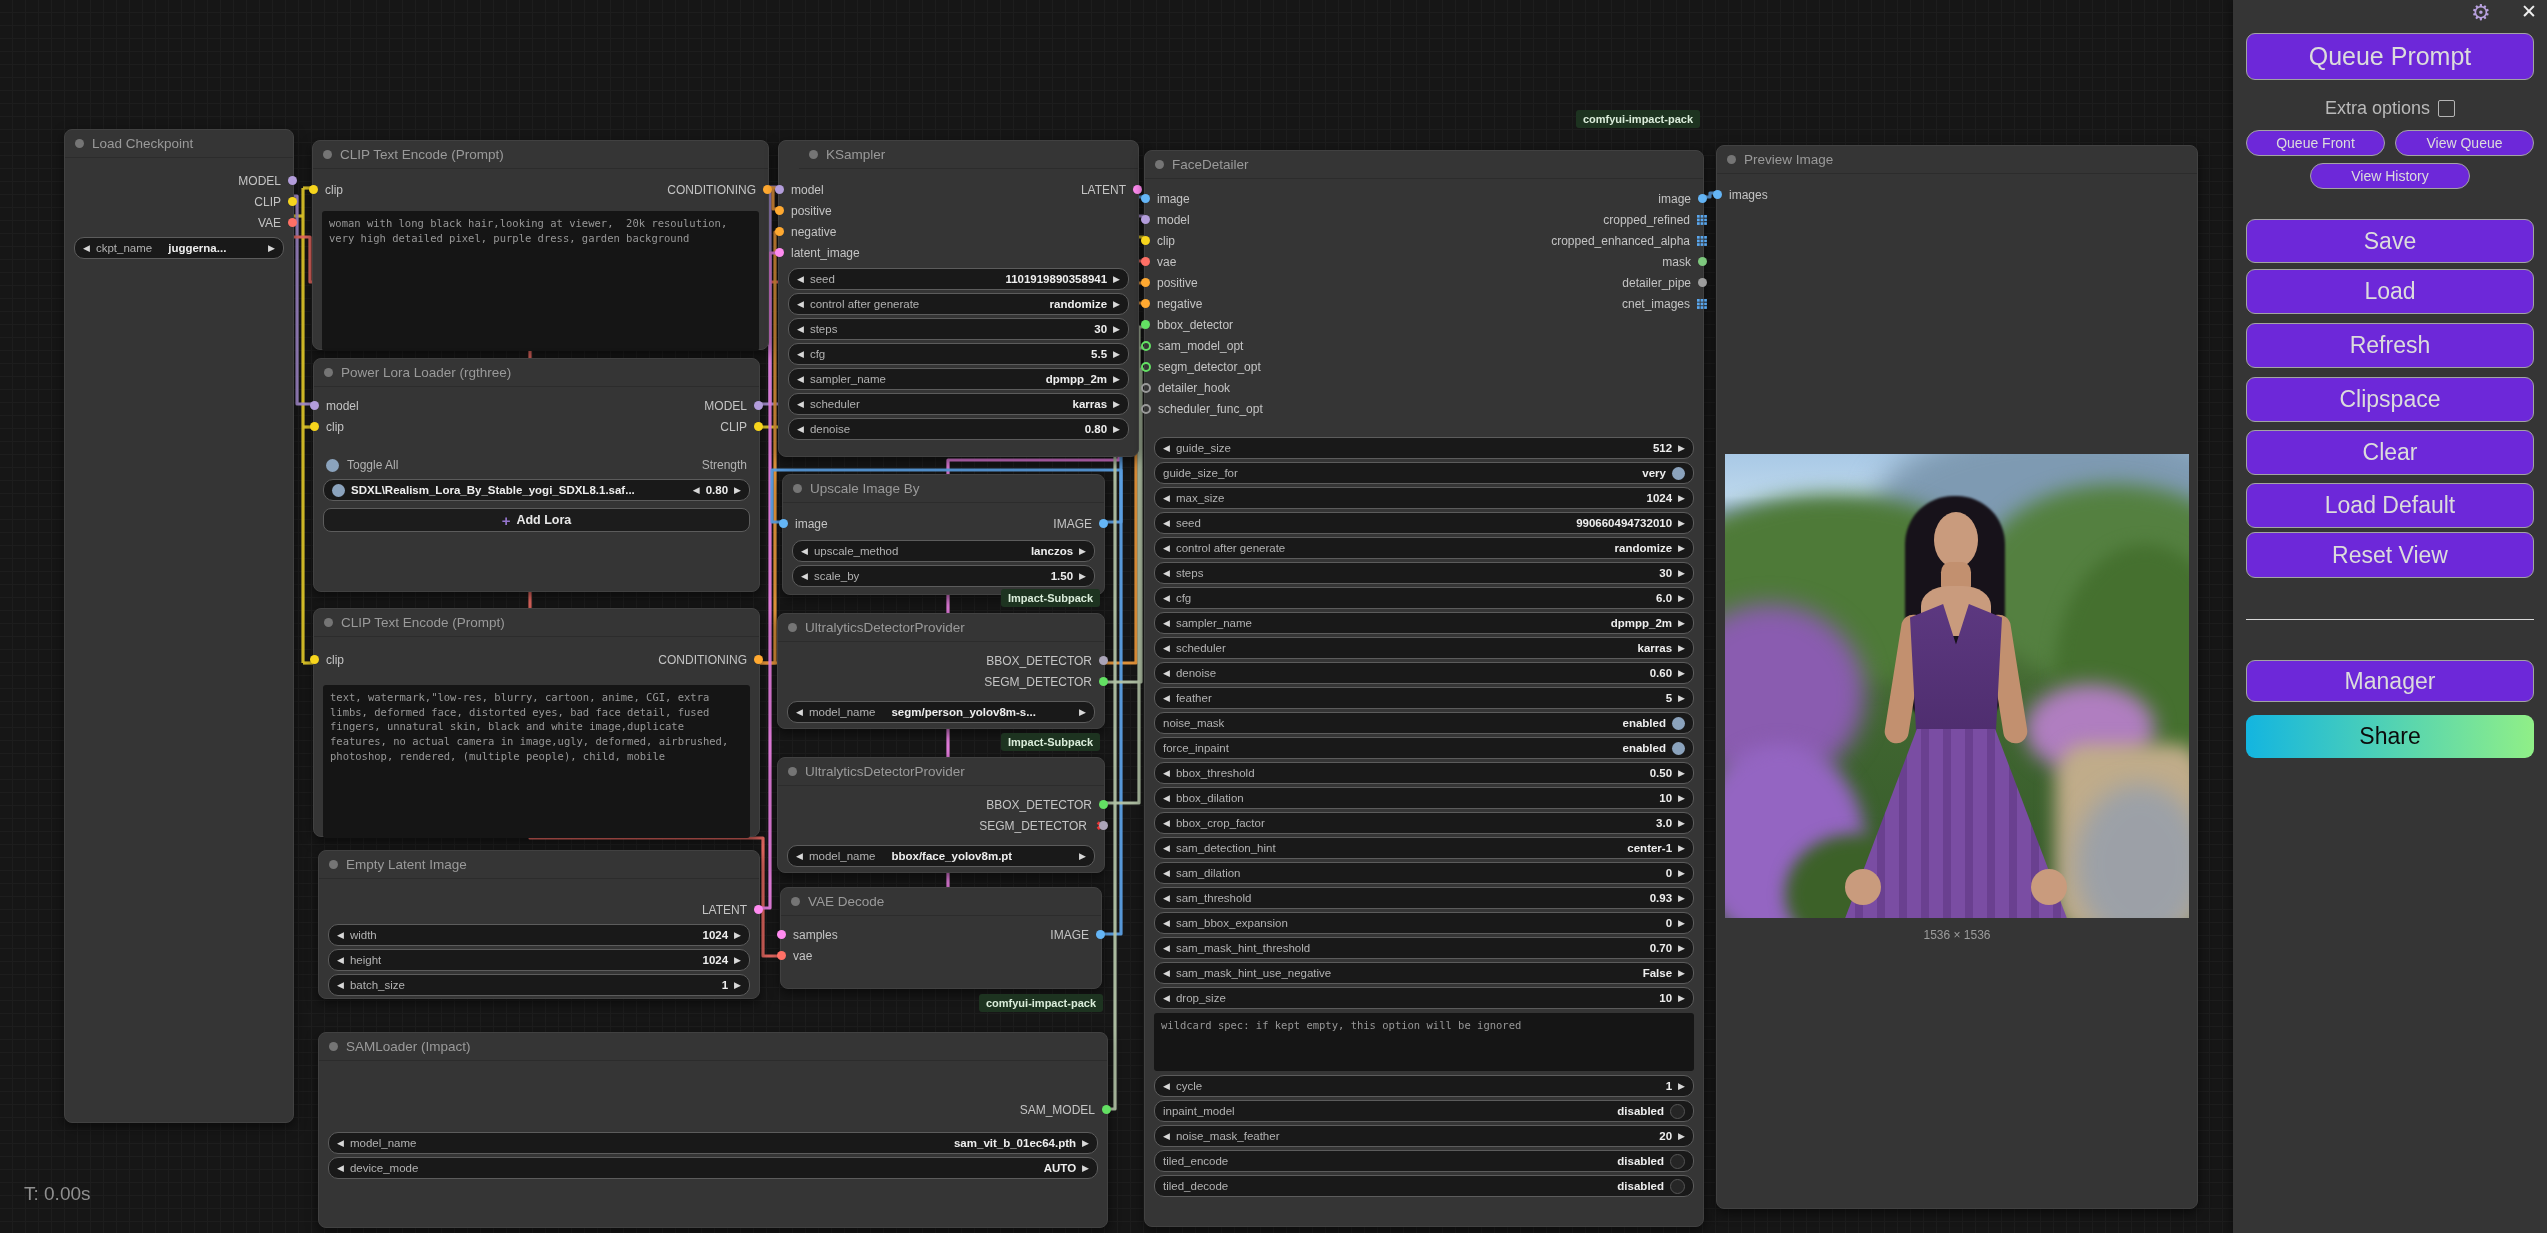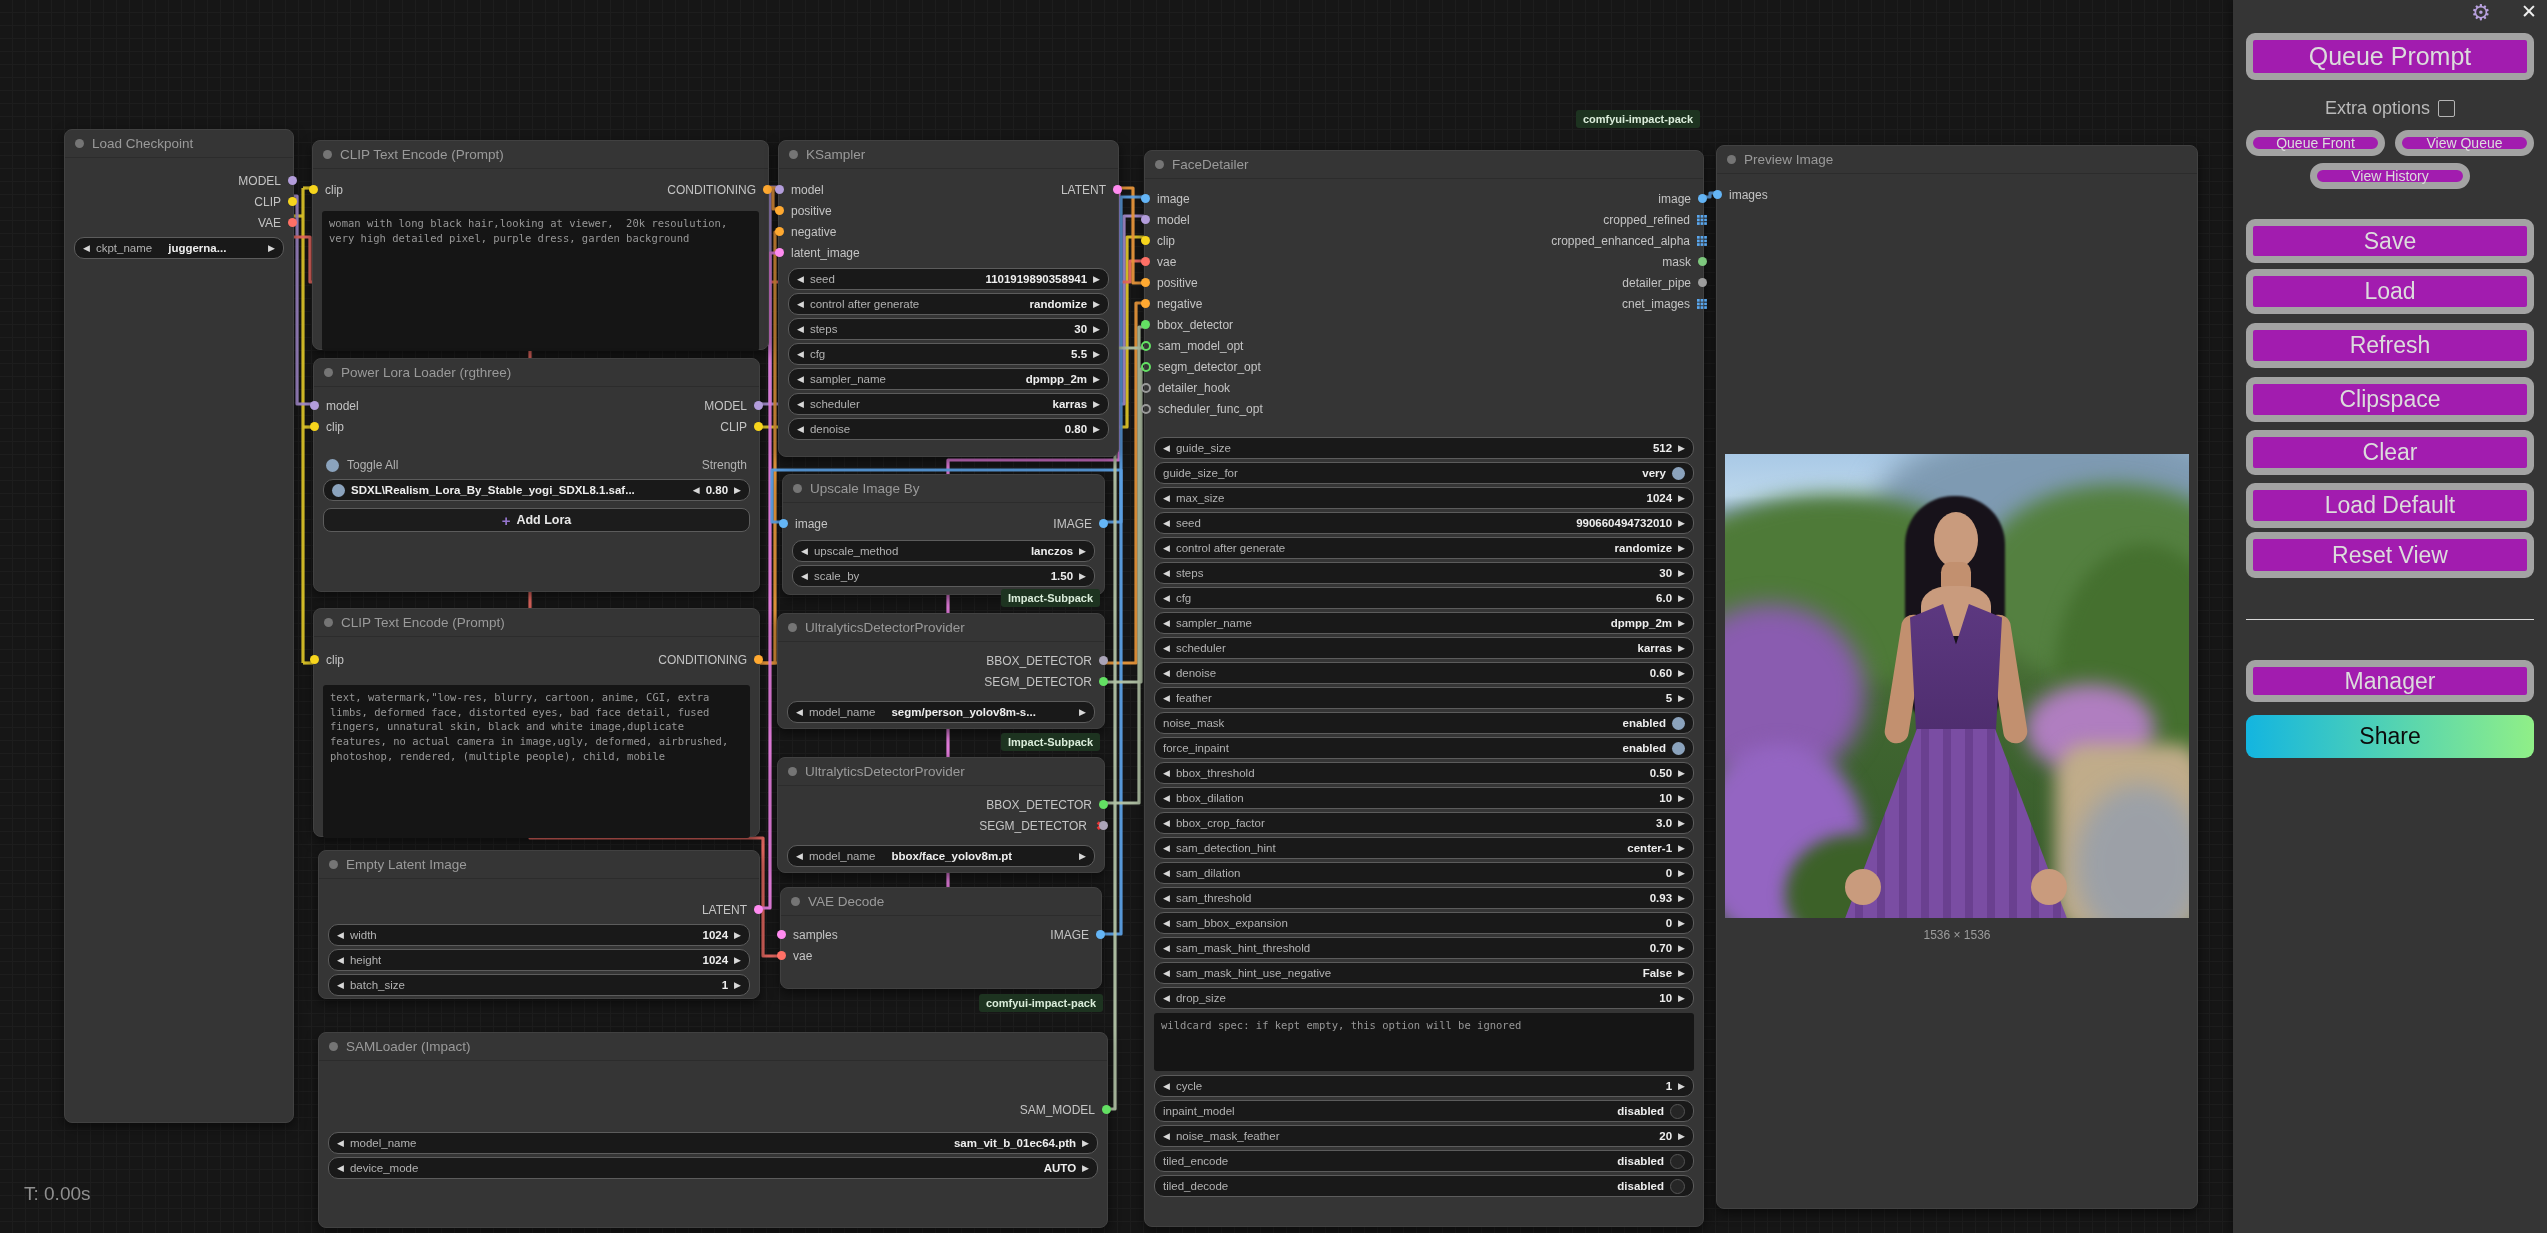--- a/index.html
+++ b/index.html
@@ -54,21 +54,21 @@
      linear-gradient(180deg,#a9c9e6 0%,#bcd7ec 9%,#8fa9c0 13%,#7d9a6a 18%,#5a7f42 26%,#4a7036 40%,#3f6530 60%,#365a2a 100%);}
   .ph{position:absolute;border-radius:50%;}
   .caption{position:absolute;left:0;right:0;top:782px;text-align:center;color:#9c9c9c;font-size:12px;}
 
   
   .sidebar{position:absolute;left:2233px;top:0;width:314px;height:1233px;background:#353535;z-index:5;
            box-shadow:-3px 0 8px rgba(0,0,0,.3);}
   .sb-head{position:absolute;top:2px;left:14px;color:#b5b5b5;font-size:17px;margin-top:36px;}
   .gear{position:absolute;top:0px;left:238px;font-family:"DejaVu Sans",sans-serif;font-size:22px;color:#b7a0dd;cursor:pointer;}
   .closex{position:absolute;top:0px;left:288px;font-family:"DejaVu Sans",sans-serif;font-size:19px;color:#efefef;font-weight:bold;cursor:pointer;}
-  .sbtn{position:absolute;left:13px;width:288px;background:#a21caf;border:7px solid #a3a3a3;border-radius:9px;
+  .sbtn{position:absolute;left:13px;width:288px;background:#6d28d9;border:1px solid #a3a3a3;border-radius:9px;
         color:#dcdcdc;display:flex;align-items:center;justify-content:center;cursor:pointer;box-sizing:border-box;}
   .sb-extra{position:absolute;top:98px;left:0;width:100%;display:flex;justify-content:center;align-items:center;
             gap:8px;color:#b9b9b9;font-size:18px;}
   .cbox{width:15px;height:15px;border:1.5px solid #b5b5b5;border-radius:2px;}
   .sb-divider{position:absolute;top:619px;left:13px;width:288px;border-top:1.5px solid #d8d8d8;}
   .share{background:linear-gradient(90deg,#13b5e0,#90ef87)!important;color:#0b0b0b!important;border:none!important;}
 
   .zoombar{position:absolute;left:2471px;top:1012px;width:74px;height:240px;background:#262626;
            border-radius:12px;z-index:4;display:flex;flex-direction:column;align-items:center;padding-top:6px;gap:19px;}
   .zi{width:40px;height:40px;display:flex;align-items:center;justify-content:center;color:#cfcfcf;
@@ -287,21 +287,21 @@
         <div class="wrow">
           <span class="arr">◀</span>
           <span class="wlabel">device_mode</span>
           <span class="sp"></span>
           <span class="wvalue">AUTO</span>
           <span class="arr">▶</span>
         </div>
       </div>
   </div>
 
-  <div class="node" style="left: 778px; top: 140px; width: 339px; height: 315px;">
+  <div class="node" style="left: 778px; top: 140px; width: 339px; height: 315px; padding-left: 20px;">
     <div class="ntitle">
         <span class="tdot"></span>
         <span>KSampler</span>
       </div>
     <div class="ports-in" style="top: 38px;">
         <div class="port">
           <span class="pdot" style="background: rgb(179, 157, 219);"></span>
           <span class="pname">model</span>
         </div>
         <div class="port">

